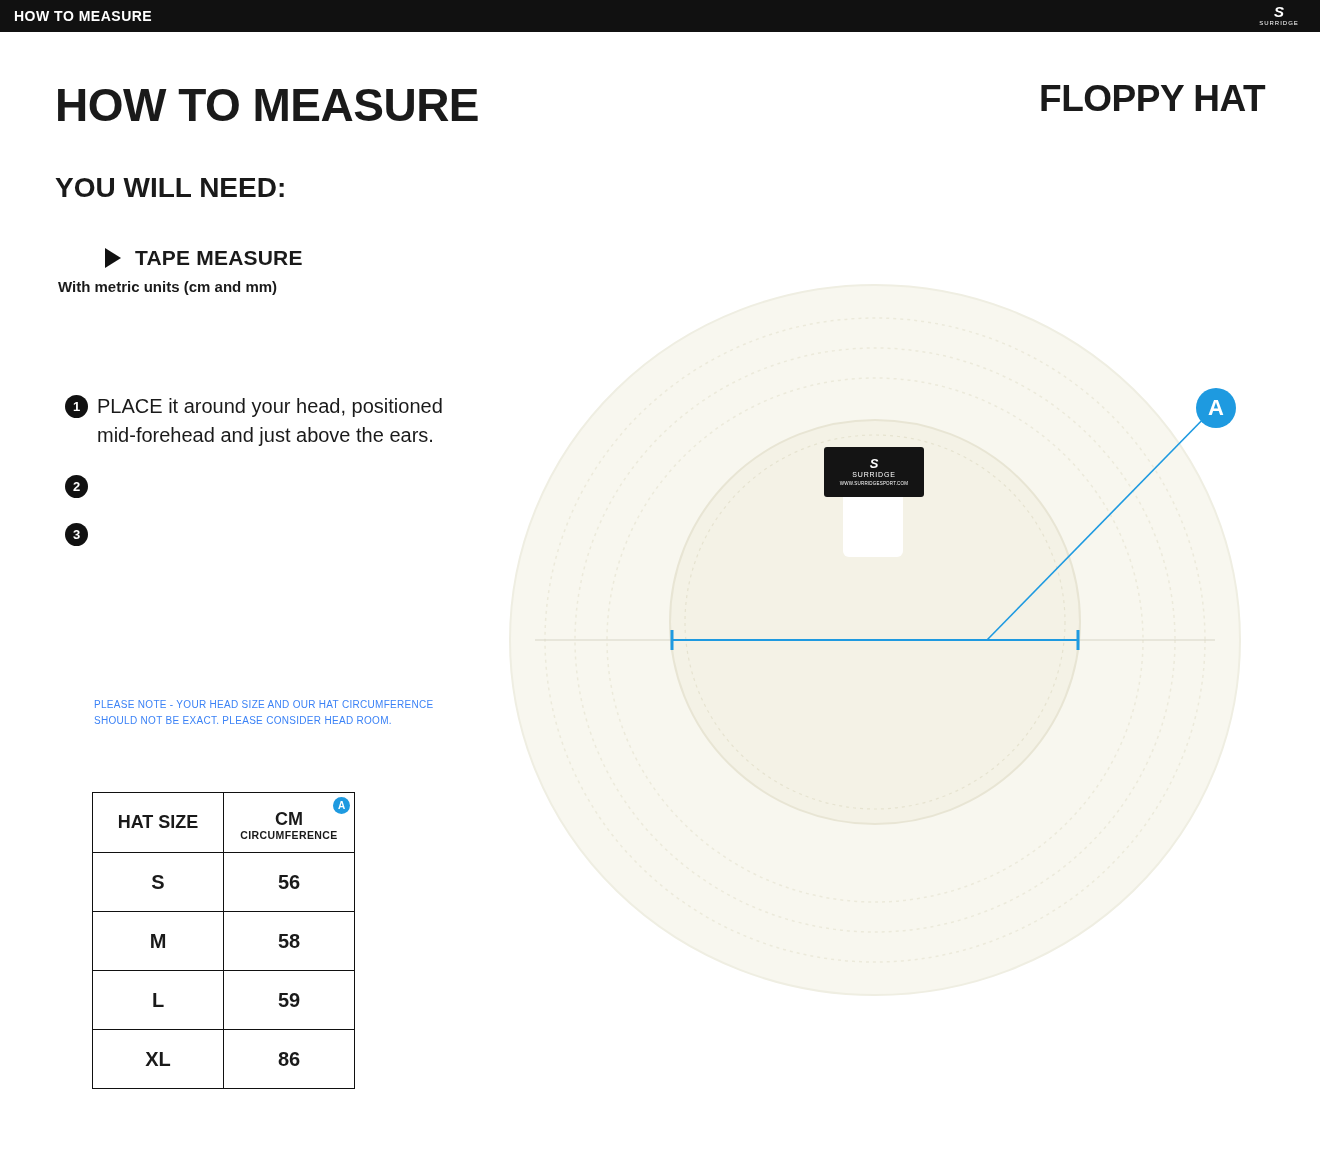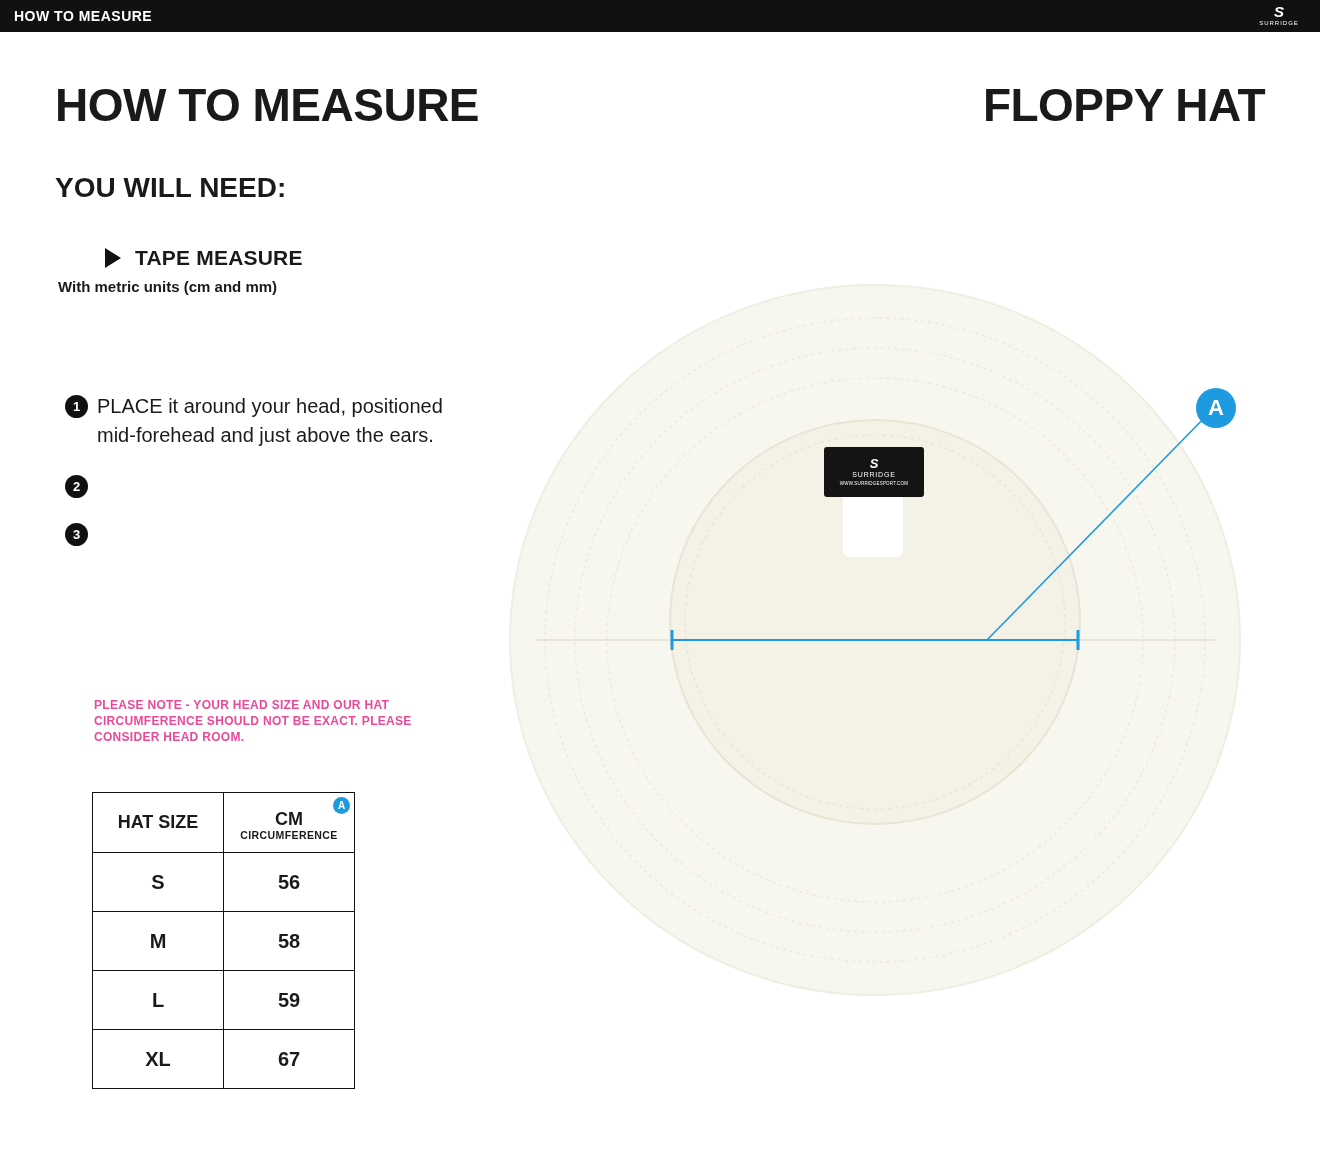--- a/index.html
+++ b/index.html
@@ -56,21 +56,21 @@
   .h1-main {
     position: absolute;
     left: 55px; top: 78px;
     font-size: 46px;
     font-weight: bold;
     letter-spacing: -0.5px;
   }
   .h1-product {
     position: absolute;
     right: 55px; top: 78px;
-    font-size: 46px;
+    font-size: 37px;
     font-weight: bold;
     letter-spacing: -0.5px;
     text-align: right;
   }
   .h2-need {
     position: absolute;
     left: 55px; top: 172px;
     font-size: 28px;
     font-weight: bold;
     text-align: right;
@@ -126,24 +126,24 @@
     font-weight: bold;
   }
   .step-text .lead { font-weight: normal; }
   .step-text .rest { font-weight: normal; }
 
   
   .note {
     position: absolute;
     left: 94px; top: 697px;
     width: 380px;
-    font-size: 12px;
+    font-size: 10px;
     line-height: 16px;
-    font-weight: bold;
-    color: #ec4899;
+    font-weight: normal;
+    color: #3b82f6;
     letter-spacing: 0.3px;
   }
 
   
   .size-table {
     position: absolute;
     left: 92px; top: 792px;
     border-collapse: collapse;
   }
   .size-table td, .size-table th {
@@ -309,21 +309,21 @@
     <tr>
       <td>M</td>
       <td>58</td>
     </tr>
     <tr>
       <td>L</td>
       <td>59</td>
     </tr>
     <tr>
       <td>XL</td>
-      <td>67</td>
+      <td>86</td>
     </tr>
   </tbody>
 </table>
 
 <div class="illus">
   <svg class="hat-svg" width="790" height="790" viewBox="0 0 790 790">
 
     <ellipse cx="375" cy="390" rx="365" ry="355" fill="#f8f7ef" stroke="#efeee2" stroke-width="2"></ellipse>
     <ellipse cx="375" cy="390" rx="330" ry="322" fill="none" stroke="#eceadb" stroke-width="1.5" stroke-dasharray="3 4"></ellipse>
     <ellipse cx="375" cy="390" rx="300" ry="292" fill="none" stroke="#eceadb" stroke-width="1.5" stroke-dasharray="3 4"></ellipse>

